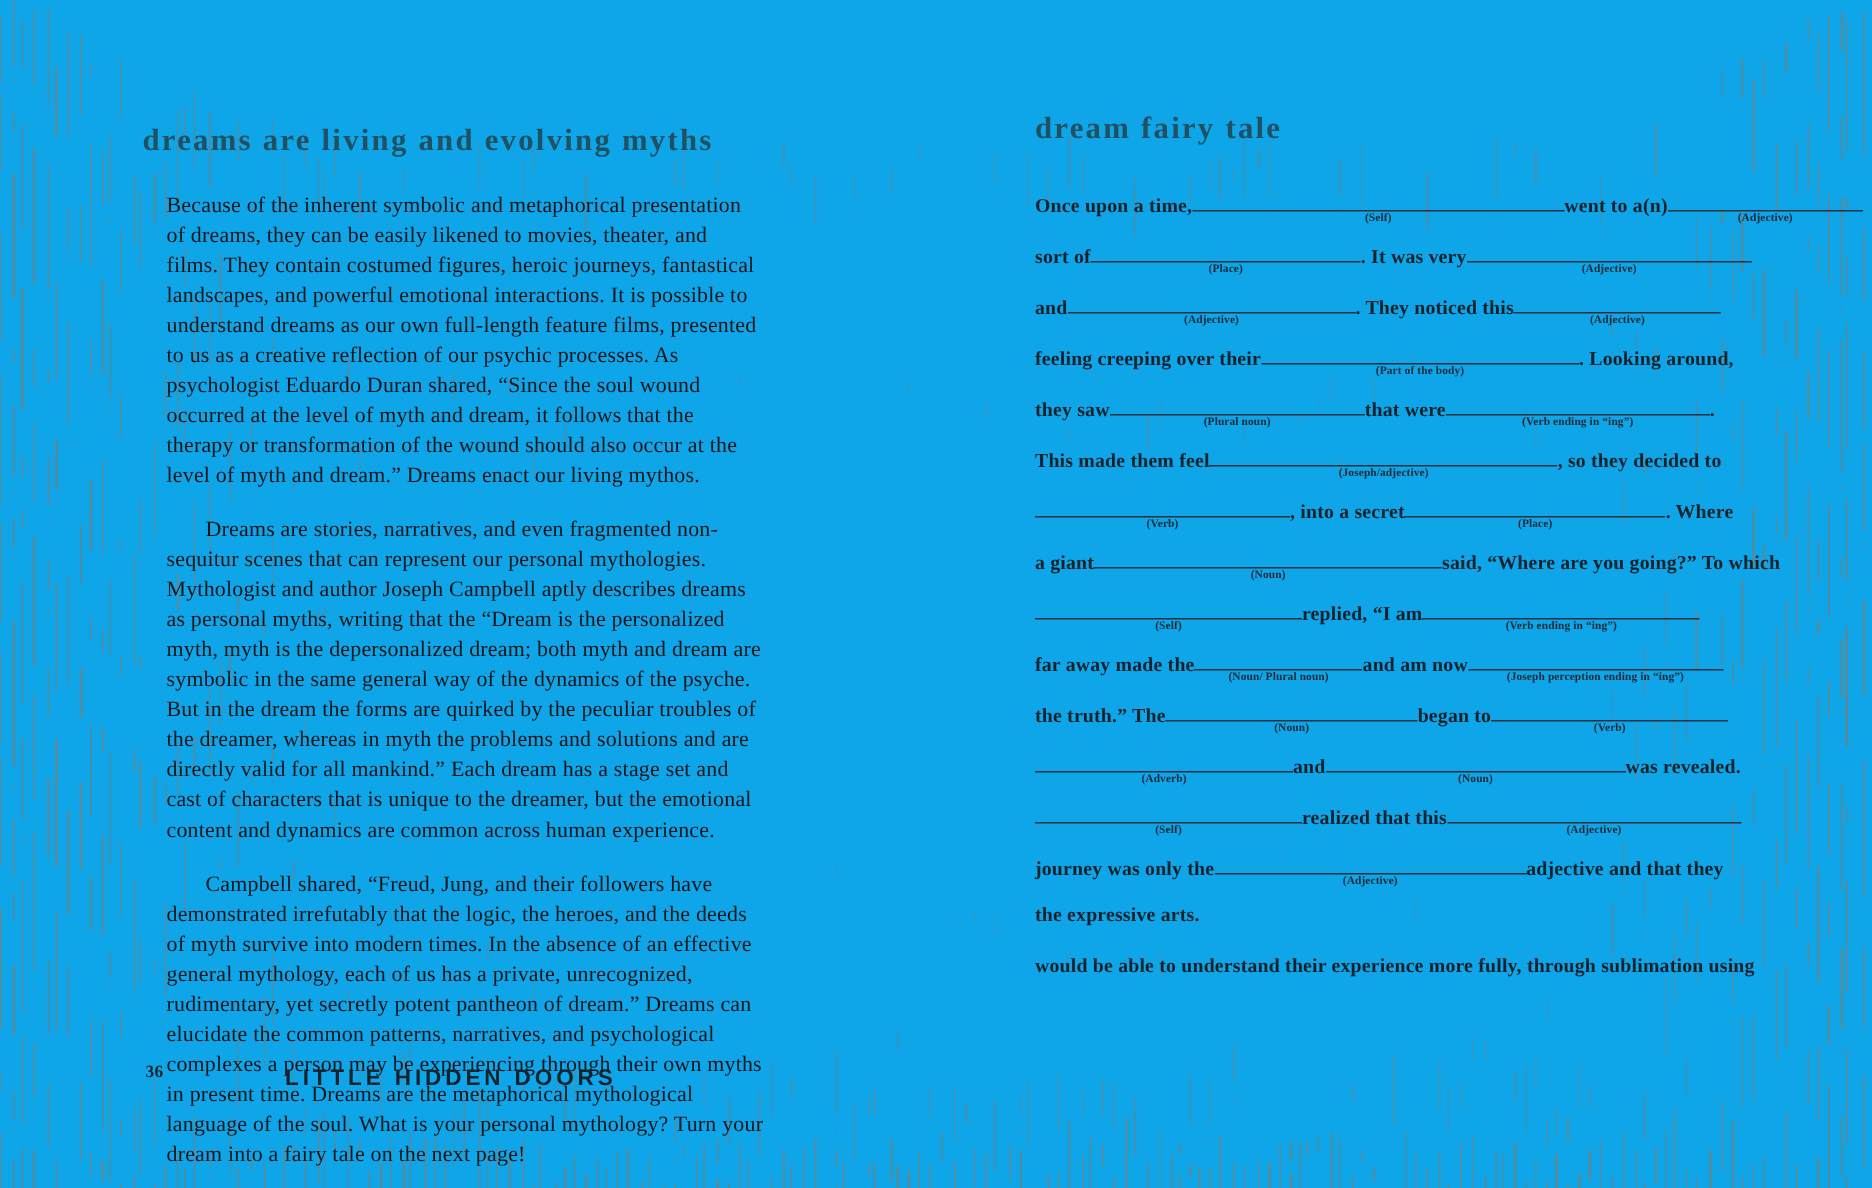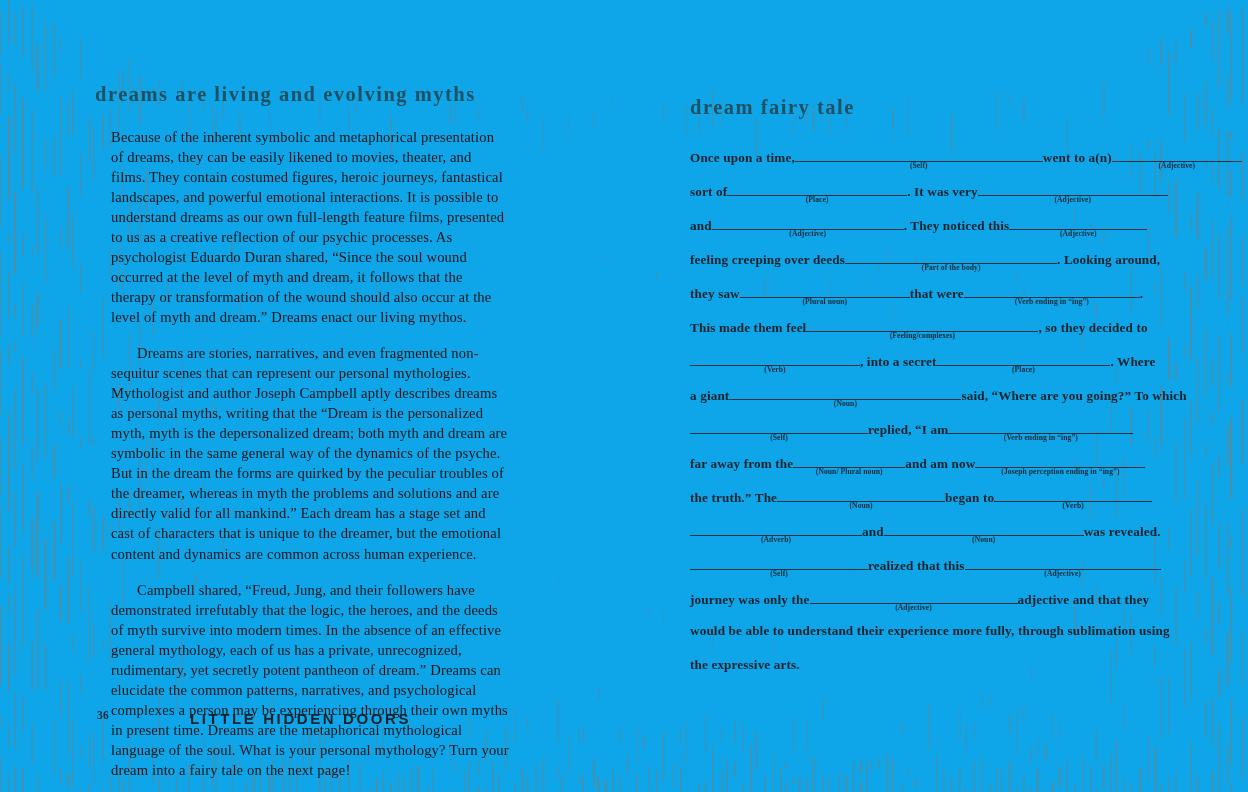--- a/index.html
+++ b/index.html
@@ -45,21 +45,21 @@
 
   .col-left {
     position: absolute;
     left: 95px;
     top: 82px;
     width: 430px;
   }
   .col-right {
     position: absolute;
     left: 690px;
-    top: 95px;
+    top: 74px;
     width: 492px;
   }
 
   h1.section-title {
     margin: 0 0 20px 0;
     font-family: "Liberation Serif", "DejaVu Serif", serif;
     font-size: 20.5px;
     font-weight: 700;
     letter-spacing: 1.5px;
     color: #1f5163;
@@ -960,33 +960,33 @@
       <p class="body-text">Dreams are stories, narratives, and even fragmented non-sequitur scenes that can represent our personal mythologies. Mythologist and author Joseph Campbell aptly describes dreams as personal myths, writing that the “Dream is the personalized myth, myth is the depersonalized dream; both myth and dream are symbolic in the same general way of the dynamics of the psyche. But in the dream the forms are quirked by the peculiar troubles of the dreamer, whereas in myth the problems and solutions and are directly valid for all mankind.” Each dream has a stage set and cast of characters that is unique to the dreamer, but the emotional content and dynamics are common across human experience.</p>
       <p class="body-text">Campbell shared, “Freud, Jung, and their followers have demonstrated irrefutably that the logic, the heroes, and the deeds of myth survive into modern times. In the absence of an effective general mythology, each of us has a private, unrecognized, rudimentary, yet secretly potent pantheon of dream.” Dreams can elucidate the common patterns, narratives, and psychological complexes a person may be experiencing through their own myths in present time. Dreams are the metaphorical mythological language of the soul. What is your personal mythology? Turn your dream into a fairy tale on the next page!</p>
     </div>
 
     <div class="col-right">
       <h1 class="section-title">dream fairy tale</h1>
       <div id="madlib">
           <div class="ml-line"><span class="txt">Once upon a time, </span><span class="blank" style="width: 248px;"><span class="hint">(Self)</span></span><span class="txt">went to a(n) </span><span class="blank" style="width: 130px;"><span class="hint">(Adjective)</span></span></div>
           <div class="ml-line"><span class="txt">sort of </span><span class="blank" style="width: 180px;"><span class="hint">(Place)</span></span><span class="txt">. It was very </span><span class="blank" style="width: 190px;"><span class="hint">(Adjective)</span></span></div>
           <div class="ml-line"><span class="txt">and </span><span class="blank" style="width: 192px;"><span class="hint">(Adjective)</span></span><span class="txt">. They noticed this </span><span class="blank" style="width: 138px;"><span class="hint">(Adjective)</span></span></div>
-          <div class="ml-line"><span class="txt">feeling creeping over deeds </span><span class="blank" style="width: 212px;"><span class="hint">(Part of the body)</span></span><span class="txt">. Looking around,</span></div>
+          <div class="ml-line"><span class="txt">feeling creeping over their </span><span class="blank" style="width: 212px;"><span class="hint">(Part of the body)</span></span><span class="txt">. Looking around,</span></div>
           <div class="ml-line"><span class="txt">they saw</span><span class="blank" style="width: 170px;"><span class="hint">(Plural noun)</span></span><span class="txt">that were </span><span class="blank" style="width: 176px;"><span class="hint">(Verb ending in “ing”)</span></span><span class="txt">.</span></div>
-          <div class="ml-line"><span class="txt">This made them feel </span><span class="blank" style="width: 232px;"><span class="hint">(Feeling/complexes)</span></span><span class="txt">, so they decided to</span></div>
+          <div class="ml-line"><span class="txt">This made them feel </span><span class="blank" style="width: 232px;"><span class="hint">(Joseph/adjective)</span></span><span class="txt">, so they decided to</span></div>
           <div class="ml-line"><span class="blank" style="width: 170px;"><span class="hint">(Verb)</span></span><span class="txt">, into a secret </span><span class="blank" style="width: 174px;"><span class="hint">(Place)</span></span><span class="txt">. Where</span></div>
           <div class="ml-line"><span class="txt">a giant</span><span class="blank" style="width: 232px;"><span class="hint">(Noun)</span></span><span class="txt"> said, “Where are you going?” To which</span></div>
           <div class="ml-line"><span class="blank" style="width: 178px;"><span class="hint">(Self)</span></span><span class="txt"> replied, “I am</span><span class="blank" style="width: 185px;"><span class="hint">(Verb ending in “ing”)</span></span></div>
-          <div class="ml-line"><span class="txt">far away from the</span><span class="blank" style="width: 112px;"><span class="hint">(Noun/ Plural noun)</span></span><span class="txt"> and am now </span><span class="blank" style="width: 170px;"><span class="hint">(Joseph perception ending in “ing”)</span></span></div>
+          <div class="ml-line"><span class="txt">far away made the</span><span class="blank" style="width: 112px;"><span class="hint">(Noun/ Plural noun)</span></span><span class="txt"> and am now </span><span class="blank" style="width: 170px;"><span class="hint">(Joseph perception ending in “ing”)</span></span></div>
           <div class="ml-line"><span class="txt">the truth.” The</span><span class="blank" style="width: 168px;"><span class="hint">(Noun)</span></span><span class="txt">began to </span><span class="blank" style="width: 158px;"><span class="hint">(Verb)</span></span></div>
           <div class="ml-line"><span class="blank" style="width: 172px;"><span class="hint">(Adverb)</span></span><span class="txt"> and </span><span class="blank" style="width: 200px;"><span class="hint">(Noun)</span></span><span class="txt"> was revealed.</span></div>
           <div class="ml-line"><span class="blank" style="width: 178px;"><span class="hint">(Self)</span></span><span class="txt"> realized that this </span><span class="blank" style="width: 196px;"><span class="hint">(Adjective)</span></span></div>
           <div class="ml-line"><span class="txt">journey was only the </span><span class="blank" style="width: 208px;"><span class="hint">(Adjective)</span></span><span class="txt"> adjective and that they</span></div>
+          <div class="ml-line"><span class="txt">the expressive arts.</span></div>
           <div class="ml-line"><span class="txt">would be able to understand their experience more fully, through sublimation using</span></div>
-          <div class="ml-line"><span class="txt">the expressive arts.</span></div>
         </div>
     </div>
 
     <div class="footer">
       <span class="folio">36</span>
       <span class="running-head">LITTLE HIDDEN DOORS</span>
     </div>
 
   </div>
 </div>

